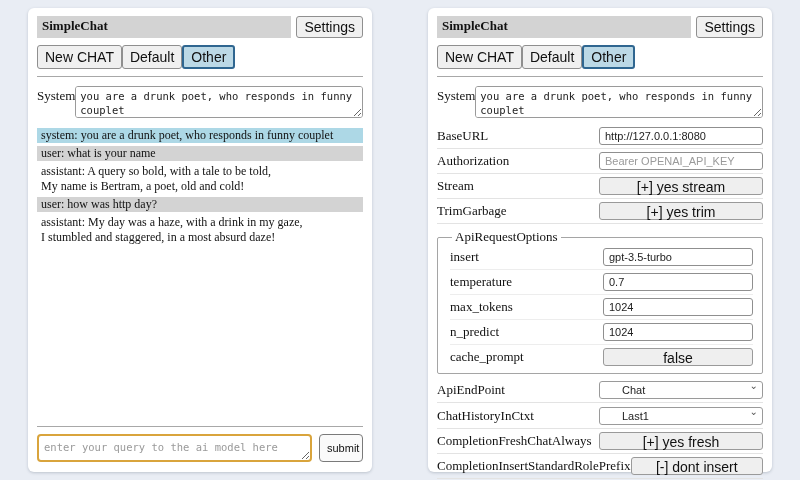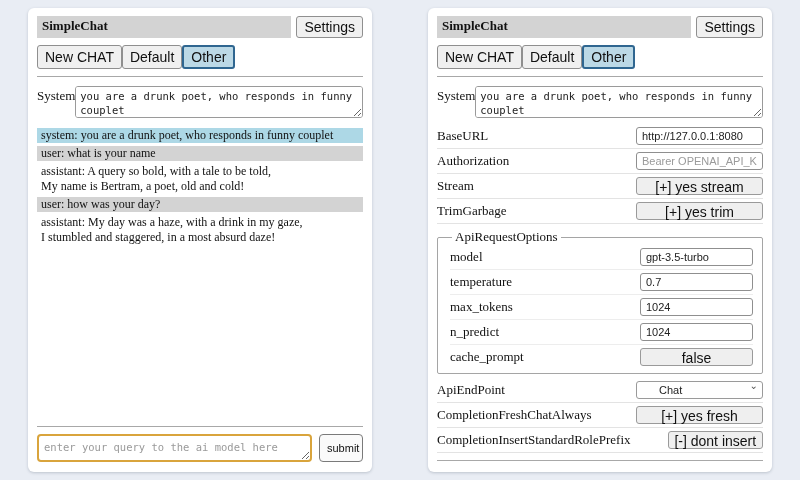--- a/index.html
+++ b/index.html
@@ -72,21 +72,21 @@
   }
   .msg.system { background: var(--system-msg-bg); }
   .msg.user { background: var(--user-msg-bg); }
   
   .setting-row {
     display: flex; align-items: center; justify-content: space-between;
     padding: 3px 0; border-bottom: 1px solid #e3e3e3;
   }
   .setting-row .label { font-size: 13px; }
   .control-col { width: 164px; display: flex; }
-  input[type=text], .wide-btn, .select-wrap { width: 100%; margin-left: 37px; }
+  input[type=text], .wide-btn, .select-wrap { width: 100%; }
   input[type=text] {
     font-family: "Liberation Sans", sans-serif; font-size: 11px;
     border: 1px solid #8f8f8f; border-radius: 3px;
     padding: 2px 5px; color: #222; height: 18px;
   }
   input::placeholder, textarea::placeholder { color: #9a9a9a; }
   .wide-btn { height: 18px; padding: 1px 4px; background: #efefef; border-color: #9a9a9a; }
   .select-wrap { position: relative; }
   .select-wrap select {
     width: 100%; height: 18px;
@@ -145,21 +145,21 @@
     <hr class="divider">
     <div class="system-row">
       <span class="label">System</span>
       <textarea style="">you are a drunk poet, who responds in funny couplet</textarea>
     </div>
     <div class="chat-log">
       <div class="msg system">system: you are a drunk poet, who responds in funny couplet</div>
       <div class="msg user">user: what is your name</div>
       <div class="msg assistant">assistant: A query so bold, with a tale to be told,
 My name is Bertram, a poet, old and cold!</div>
-      <div class="msg user">user: how was your day?</div>
+      <div class="msg user">user: how was http day?</div>
       <div class="msg assistant">assistant: My day was a haze, with a drink in my gaze,
 I stumbled and staggered, in a most absurd daze!</div>
     </div>
     <div class="footer">
       <hr class="divider">
       <div class="query-row">
         <textarea class="focused" placeholder="enter your query to the ai model here" style=""></textarea>
         <button class="submit">submit</button>
       </div>
     </div>
@@ -202,21 +202,21 @@
     <div class="setting-row">
       <span class="label">TrimGarbage</span>
       <div class="control-col">
           <button class="wide-btn">[+] yes trim</button>
         </div>
     </div>
 
     <fieldset>
       <legend>ApiRequestOptions</legend>
       <div class="setting-row">
-        <span class="label">model</span>
+        <span class="label">insert</span>
         <div class="control-col">
             <input type="text" value="gpt-3.5-turbo" style="">
           </div>
       </div>
       <div class="setting-row">
         <span class="label">temperature</span>
         <div class="control-col">
             <input type="text" value="0.7" style="">
           </div>
       </div>
@@ -237,20 +237,26 @@
         <div class="control-col">
             <button class="wide-btn">false</button>
           </div>
       </div>
     </fieldset>
 
     <div class="setting-row">
       <span class="label">ApiEndPoint</span>
       <div class="control-col">
           <span class="select-wrap"><select><option>Chat</option></select></span>
+        </div>
+    </div>
+    <div class="setting-row">
+      <span class="label">ChatHistoryInCtxt</span>
+      <div class="control-col">
+          <span class="select-wrap"><select><option>Last1</option></select></span>
         </div>
     </div>
     <div class="setting-row">
       <span class="label">CompletionFreshChatAlways</span>
       <div class="control-col">
           <button class="wide-btn">[+] yes fresh</button>
         </div>
     </div>
     <div class="setting-row">
       <span class="label">CompletionInsertStandardRolePrefix</span>

